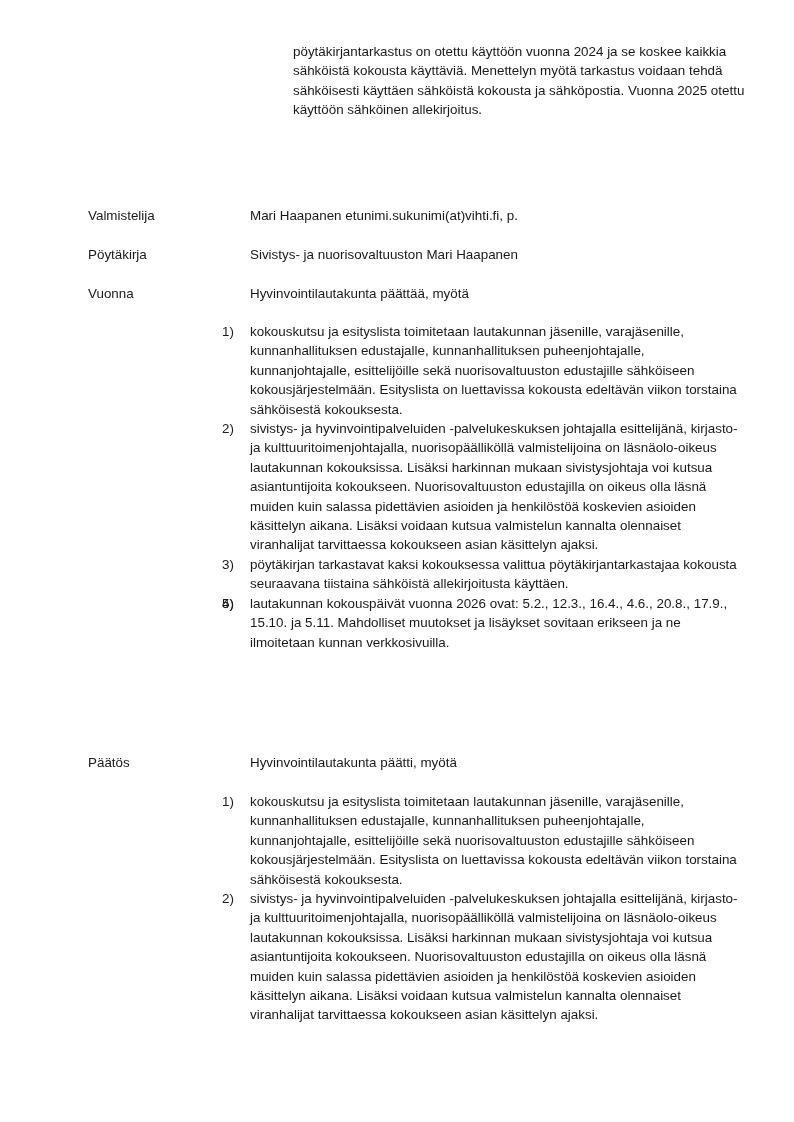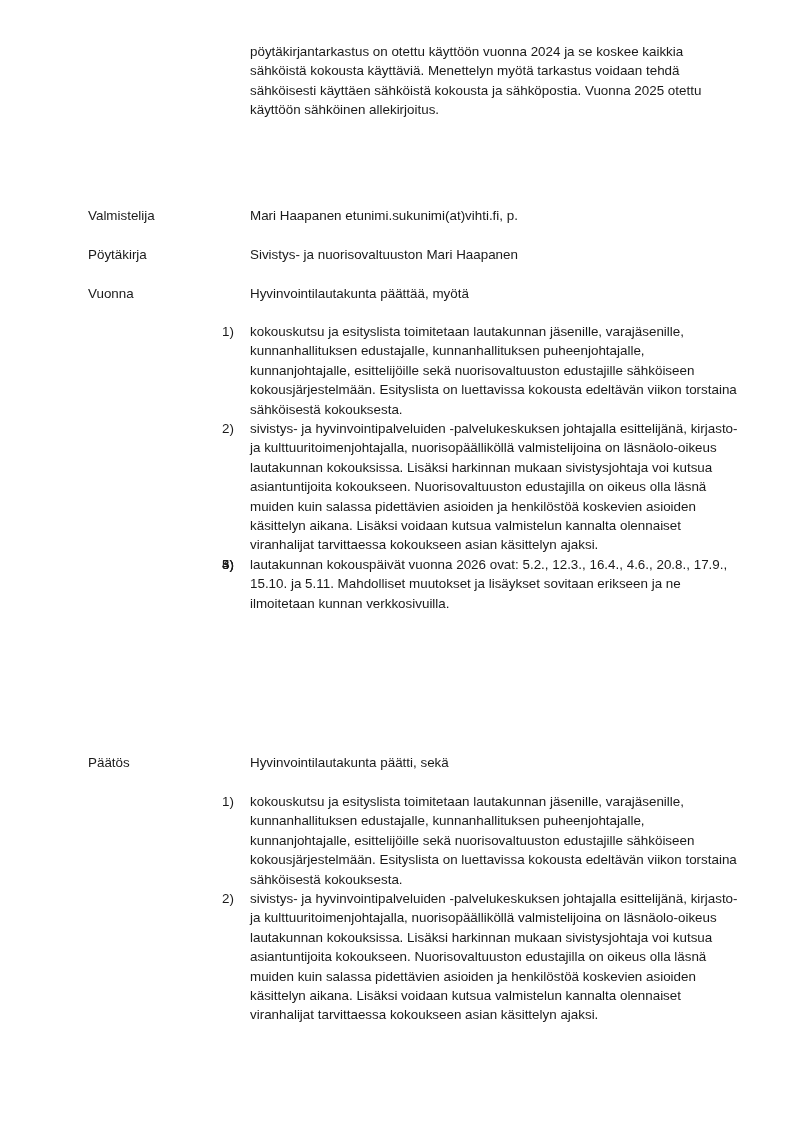--- a/index.html
+++ b/index.html
@@ -12,48 +12,48 @@
   .row .value { position: absolute; left: 174px; top: 0; white-space: nowrap; }
   .list { position: absolute; left: 222px; width: 520px; margin: 0; padding: 0; list-style: none; }
   .list li { position: relative; padding-left: 28px; line-height: 19.4px; }
   .list li .num { position: absolute; left: 0; top: 0; }
 </style>
 </head>
 <body>
 
 <div class="page">
 
-  <div class="para" style="top:42px;">pöytäkirjantarkastus on otettu käyttöön vuonna 2024 ja se koskee kaikkia sähköistä kokousta käyttäviä. Menettelyn myötä tarkastus voidaan tehdä sähköisesti käyttäen sähköistä kokousta ja sähköpostia. Vuonna 2025 otettu käyttöön sähköinen allekirjoitus.</div>
+  <div class="para" style="top:42px;margin-left:43px;">pöytäkirjantarkastus on otettu käyttöön vuonna 2024 ja se koskee kaikkia sähköistä kokousta käyttäviä. Menettelyn myötä tarkastus voidaan tehdä sähköisesti käyttäen sähköistä kokousta ja sähköpostia. Vuonna 2025 otettu käyttöön sähköinen allekirjoitus.</div>
 
   <div class="row" style="top:206px;">
     <span class="label">Valmistelija</span>
     <span class="value">Mari Haapanen etunimi.sukunimi(at)vihti.fi, p.</span>
   </div>
 
   <div class="row" style="top:245px;">
     <span class="label">Pöytäkirja</span>
     <span class="value">Sivistys- ja nuorisovaltuuston Mari Haapanen</span>
   </div>
 
   <div class="row" style="top:284px;">
     <span class="label">Vuonna</span>
     <span class="value">Hyvinvointilautakunta päättää, myötä</span>
   </div>
 
   <ol class="list" style="top:322px;">
     <li><span class="num">1)</span><span>kokouskutsu ja esityslista toimitetaan lautakunnan jäsenille, varajäsenille, kunnanhallituksen edustajalle, kunnanhallituksen puheenjohtajalle, kunnanjohtajalle, esittelijöille sekä nuorisovaltuuston edustajille sähköiseen kokousjärjestelmään. Esityslista on luettavissa kokousta edeltävän viikon torstaina sähköisestä kokouksesta.</span></li>
     <li><span class="num">2)</span><span>sivistys- ja hyvinvointipalveluiden -palvelukeskuksen johtajalla esittelijänä, kirjasto- ja kulttuuritoimenjohtajalla, nuorisopäälliköllä valmistelijoina on läsnäolo-oikeus lautakunnan kokouksissa. Lisäksi harkinnan mukaan sivistysjohtaja voi kutsua asiantuntijoita kokoukseen. Nuorisovaltuuston edustajilla on oikeus olla läsnä muiden kuin salassa pidettävien asioiden ja henkilöstöä koskevien asioiden käsittelyn aikana. Lisäksi voidaan kutsua valmistelun kannalta olennaiset viranhalijat tarvittaessa kokoukseen asian käsittelyn ajaksi.</span></li>
-    <li><span class="num">3)</span></li>
+    <li><span class="num">3)</span><span>pöytäkirjan tarkastavat kaksi kokouksessa valittua pöytäkirjantarkastajaa kokousta seuraavana tiistaina sähköistä allekirjoitusta käyttäen.</span></li>
     <li><span class="num">4)</span></li>
     <li><span class="num">5)</span><span>lautakunnan kokouspäivät vuonna 2026 ovat: 5.2., 12.3., 16.4., 4.6., 20.8., 17.9., 15.10. ja 5.11. Mahdolliset muutokset ja lisäykset sovitaan erikseen ja ne ilmoitetaan kunnan verkkosivuilla.</span></li>
   </ol>
 
   <div class="row" style="top:753px;">
     <span class="label">Päätös</span>
-    <span class="value">Hyvinvointilautakunta päätti, sekä</span>
+    <span class="value">Hyvinvointilautakunta päätti, myötä</span>
   </div>
 
   <ol class="list" style="top:792px;">
     <li><span class="num">1)</span><span>kokouskutsu ja esityslista toimitetaan lautakunnan jäsenille, varajäsenille, kunnanhallituksen edustajalle, kunnanhallituksen puheenjohtajalle, kunnanjohtajalle, esittelijöille sekä nuorisovaltuuston edustajille sähköiseen kokousjärjestelmään. Esityslista on luettavissa kokousta edeltävän viikon torstaina sähköisestä kokouksesta.</span></li>
     <li><span class="num">2)</span><span>sivistys- ja hyvinvointipalveluiden -palvelukeskuksen johtajalla esittelijänä, kirjasto- ja kulttuuritoimenjohtajalla, nuorisopäälliköllä valmistelijoina on läsnäolo-oikeus lautakunnan kokouksissa. Lisäksi harkinnan mukaan sivistysjohtaja voi kutsua asiantuntijoita kokoukseen. Nuorisovaltuuston edustajilla on oikeus olla läsnä muiden kuin salassa pidettävien asioiden ja henkilöstöä koskevien asioiden käsittelyn aikana. Lisäksi voidaan kutsua valmistelun kannalta olennaiset viranhalijat tarvittaessa kokoukseen asian käsittelyn ajaksi.</span></li>
   </ol>
 
 </div>
 
 </body></html>

